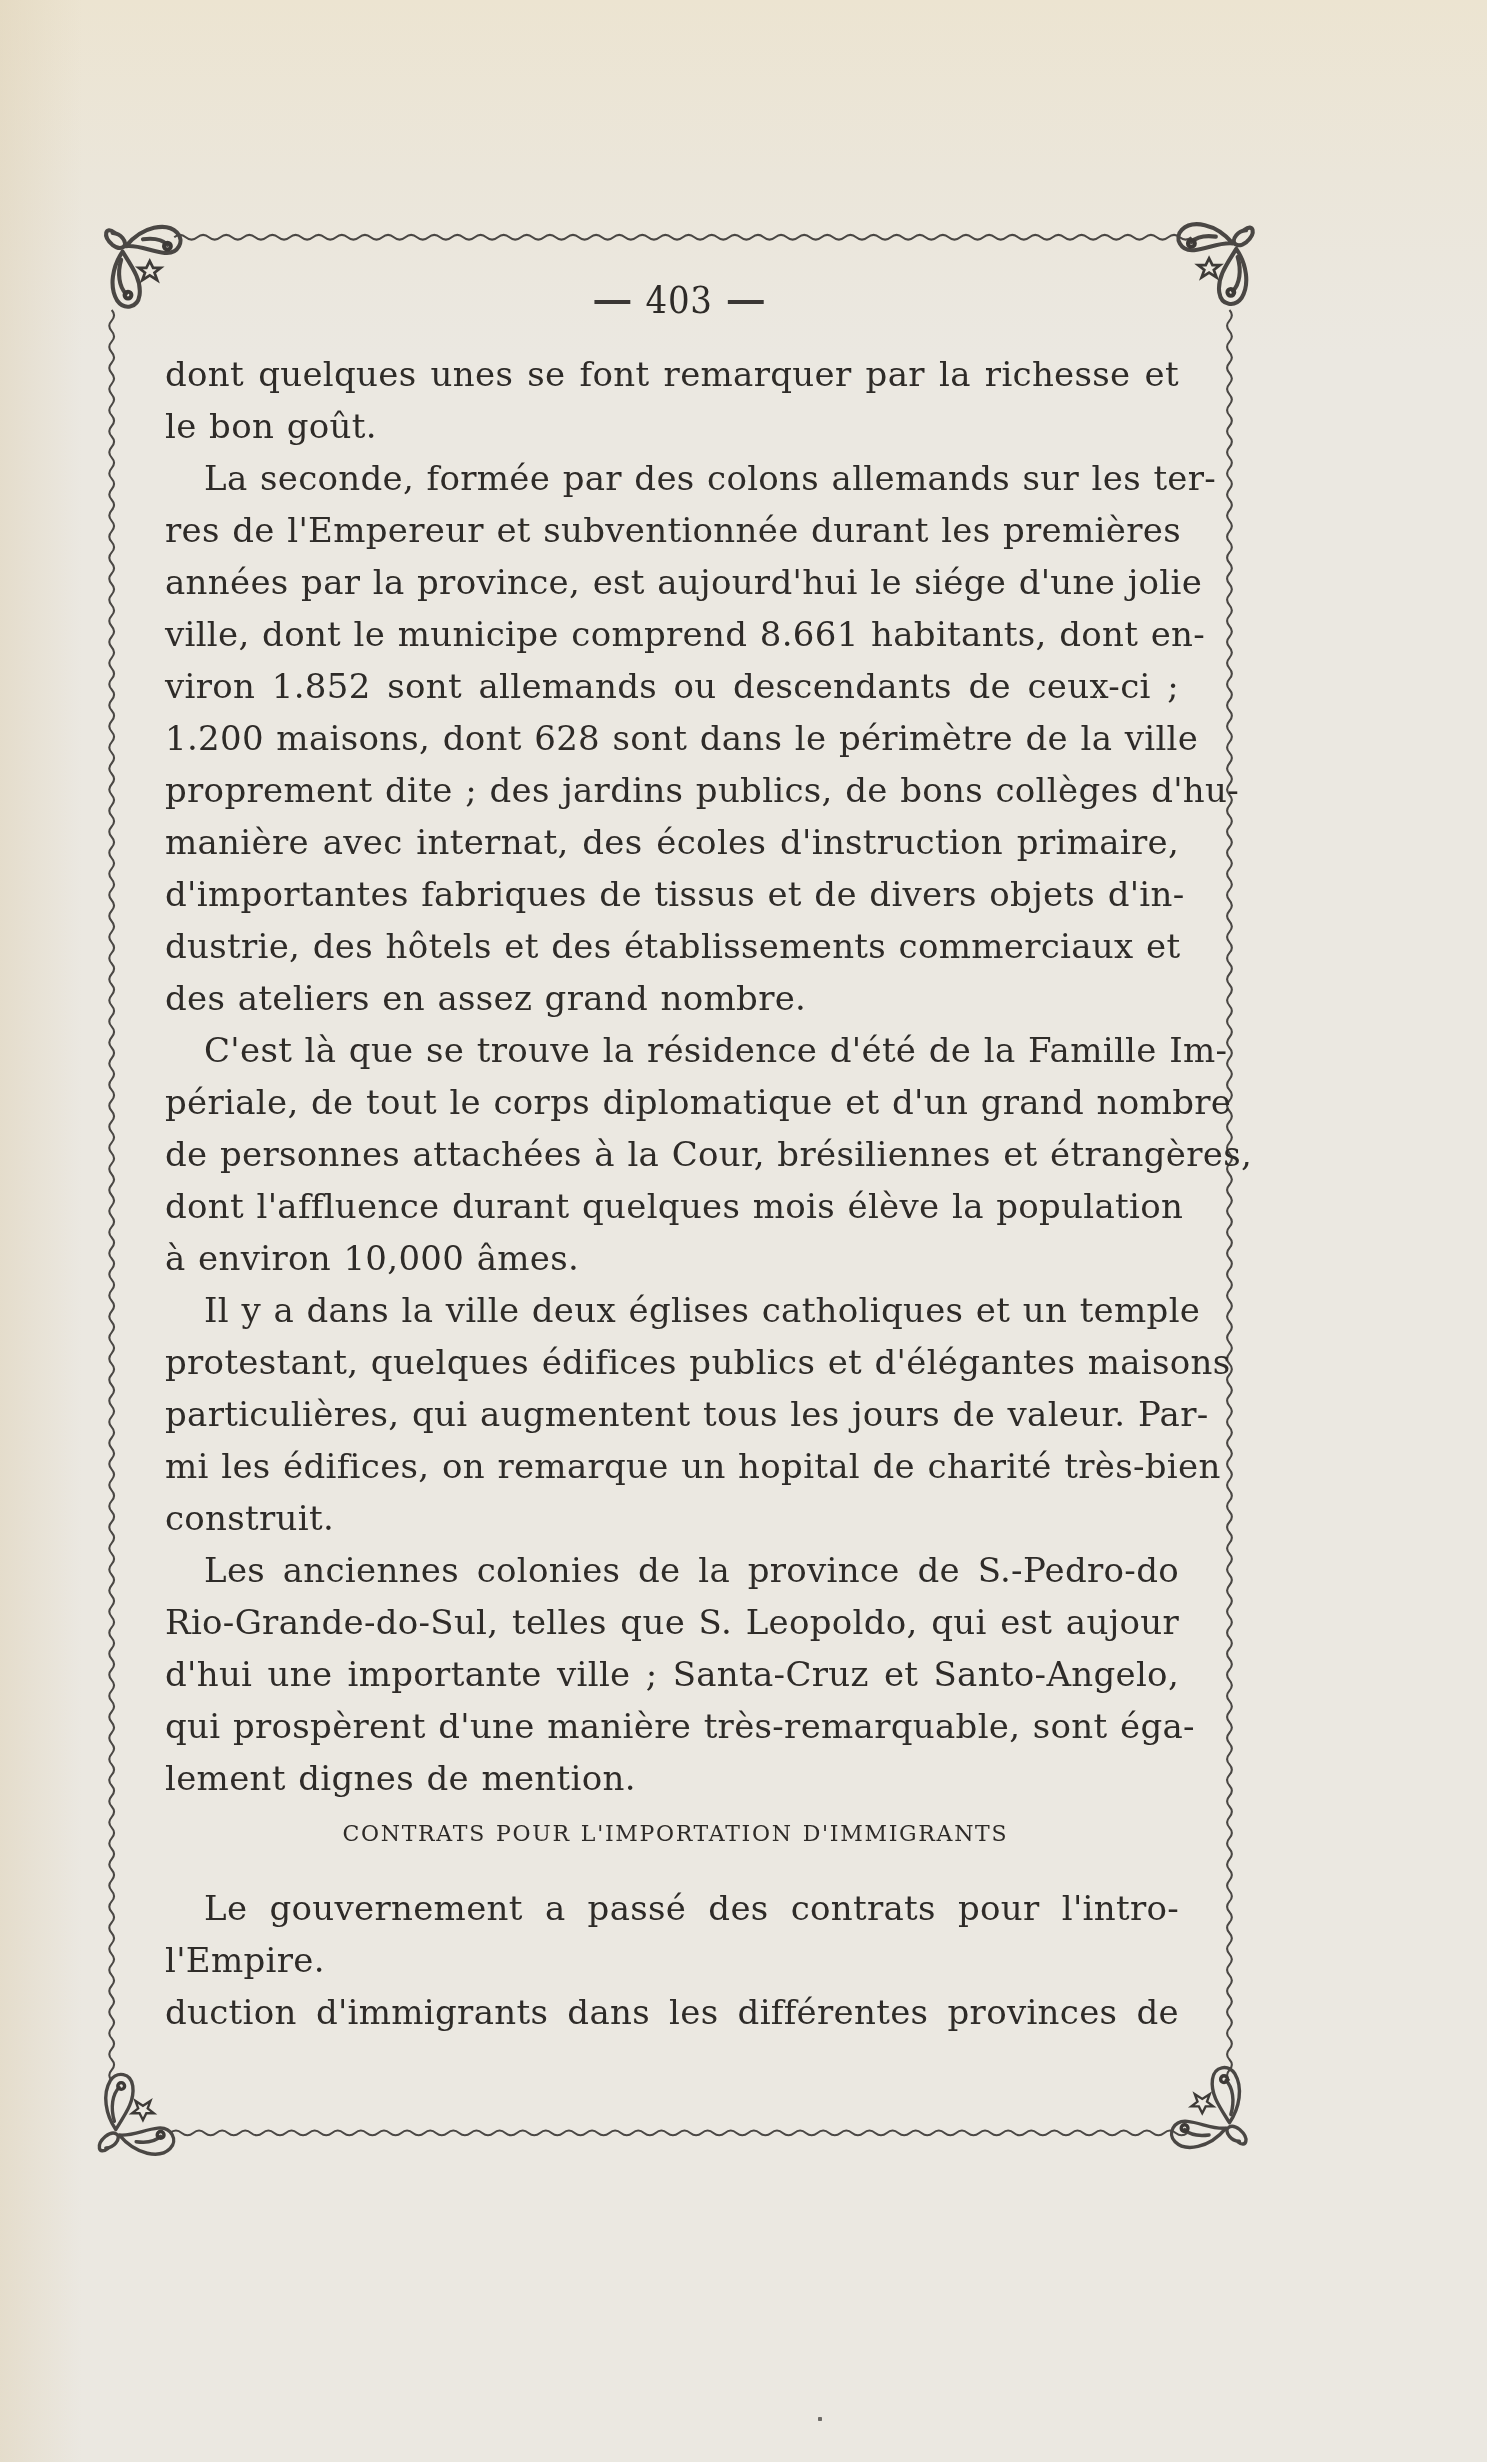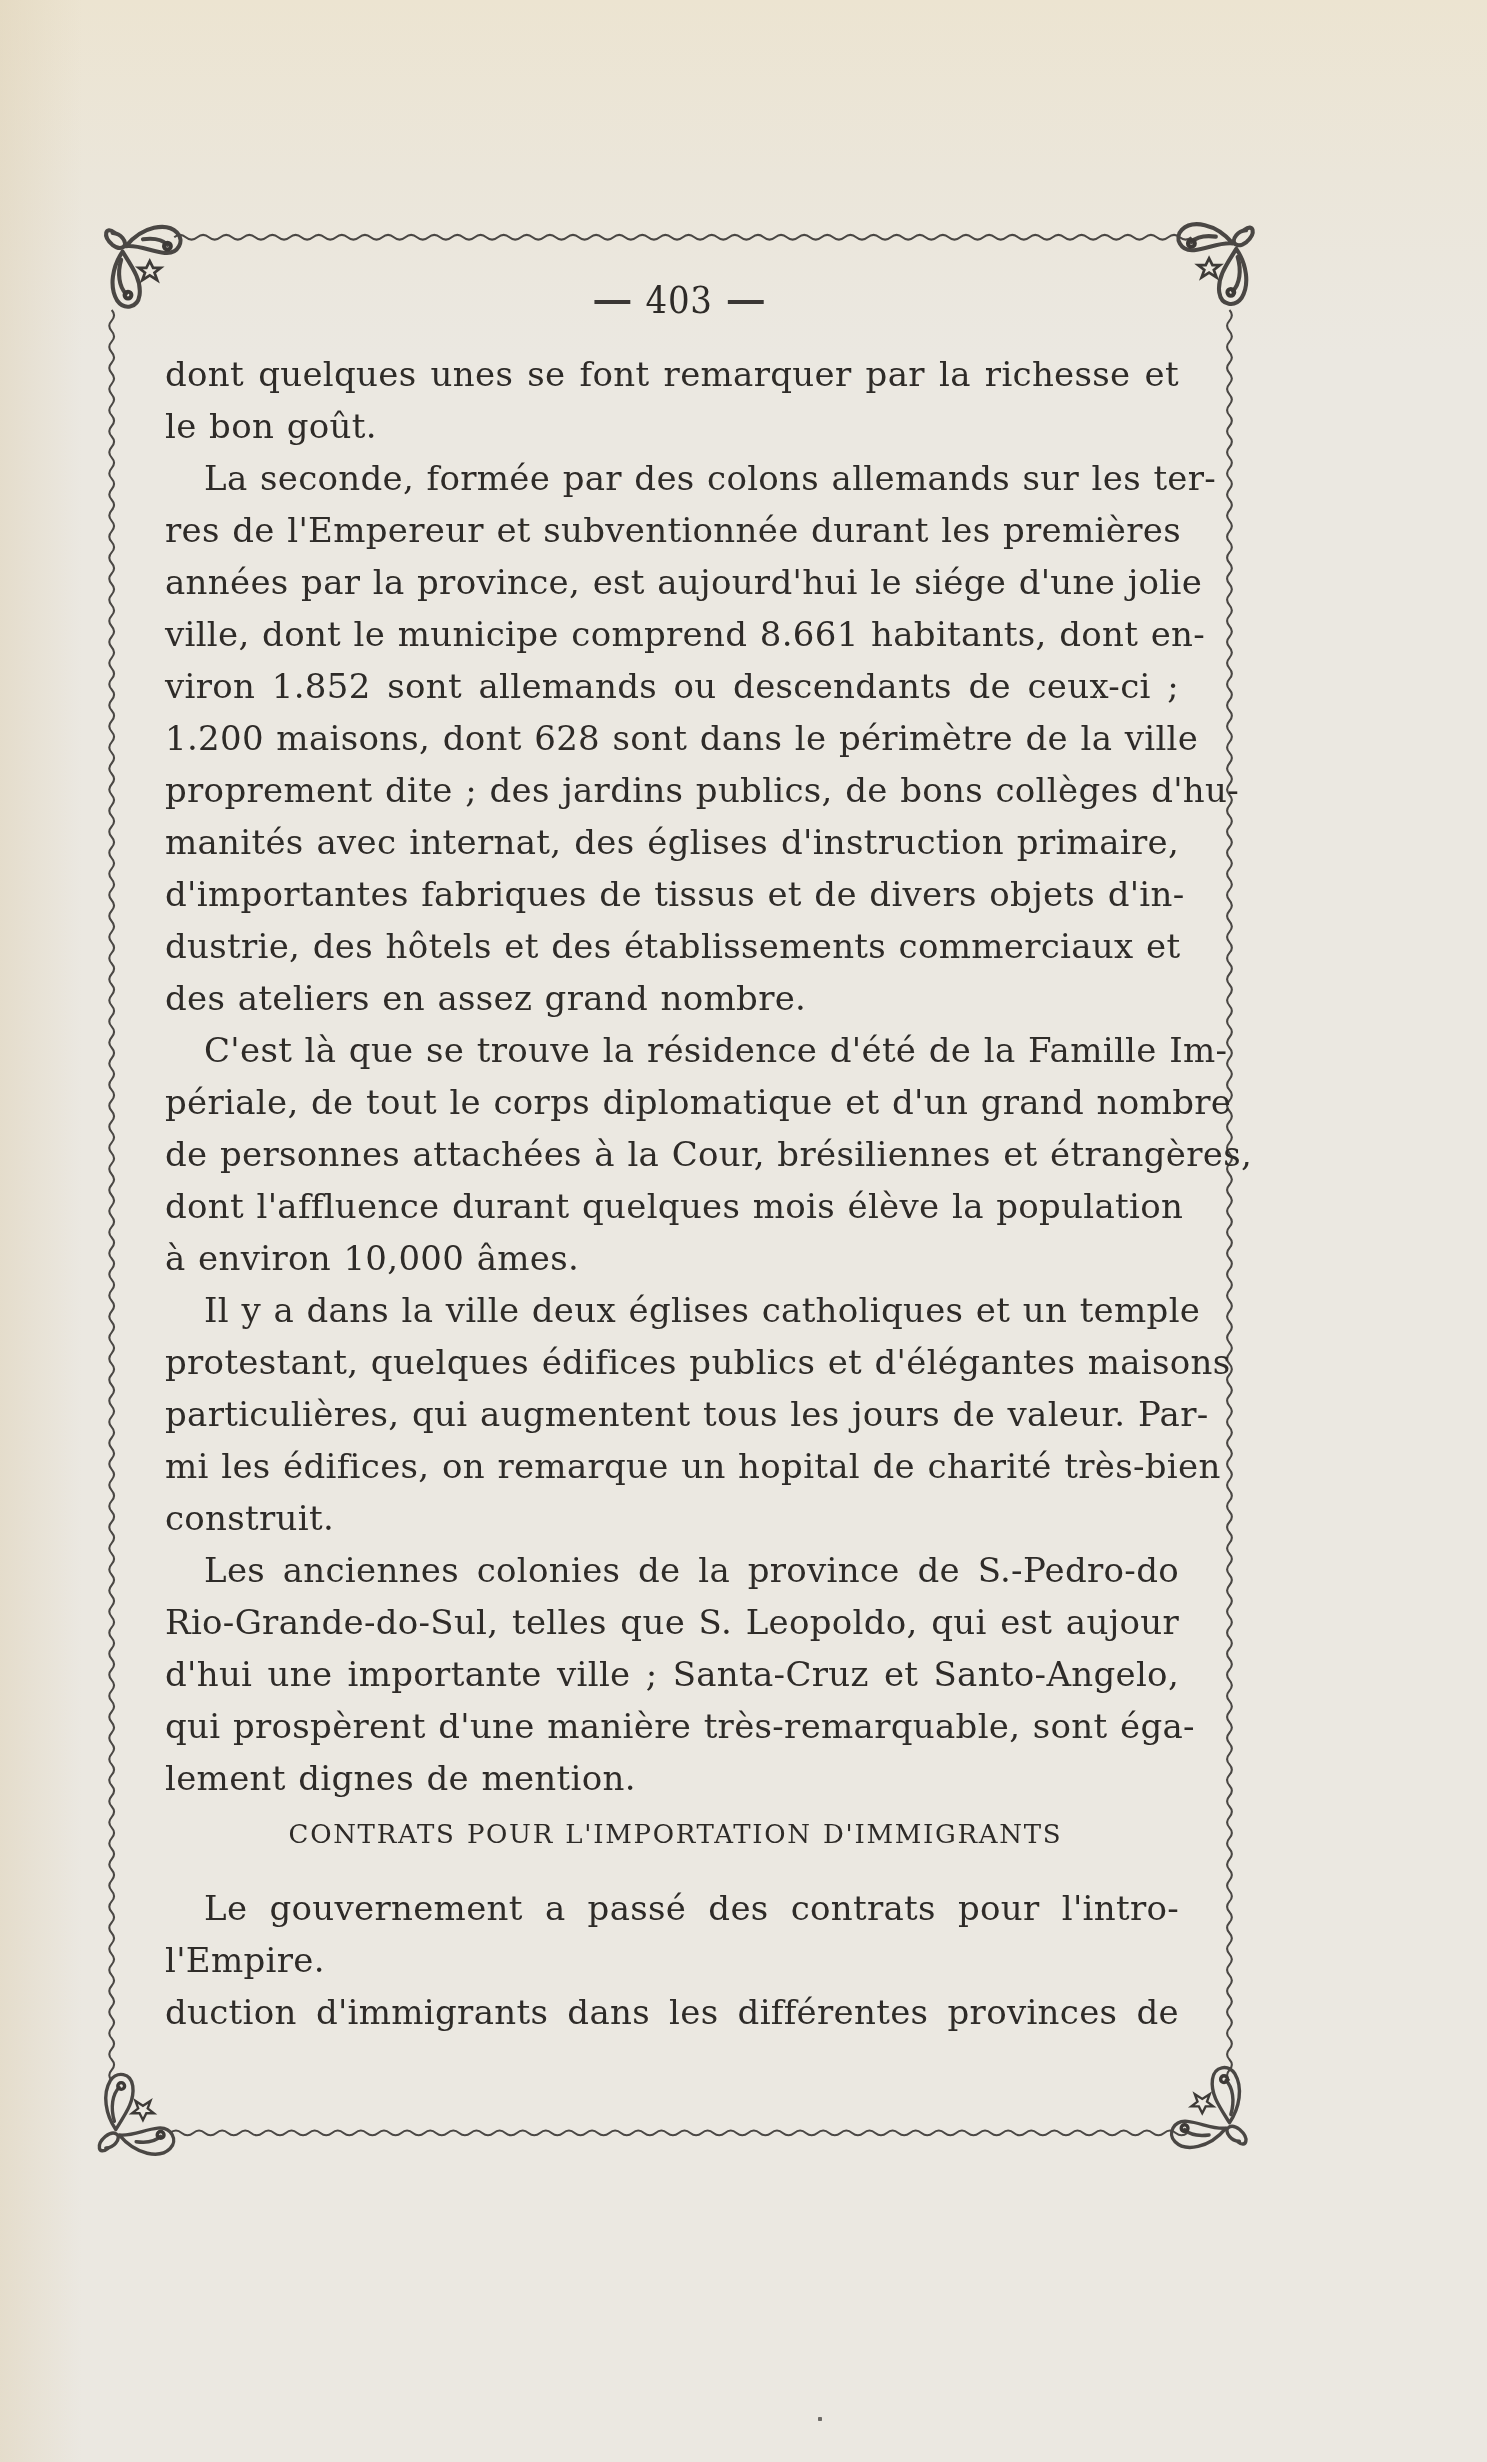--- a/index.html
+++ b/index.html
@@ -55,21 +55,21 @@
       text-align: justify;
       text-align-last: justify;
       white-space: nowrap;
       height: 52px;
     }
     .line.last { text-align-last: left; }
     .line.indent { padding-left: 39px; }
     .heading {
       display: block;
       text-align: center;
-      font-size: 26px;
+      font-size: 22px;
       letter-spacing: 1.7px;
       height: 52px;
       line-height: 52px;
       margin-top: 4.1px;
       margin-bottom: 22px;
       padding-left: 6.8px;
     }
     .stray-mark {
       position: absolute; left: 818px; top: 2417px; width: 4.1px; height: 4.1px;
       background: #6d6a66; border-radius: 0.7px;
@@ -159,21 +159,21 @@
       <span class="line last">le bon goût.</span>
     </div>
     <div>
       <span class="line indent">La seconde, formée par des colons allemands sur les ter-</span>
       <span class="line">res de l'Empereur et subventionnée durant les premières</span>
       <span class="line">années par la province, est aujourd'hui le siége d'une jolie</span>
       <span class="line">ville, dont le municipe comprend 8.661 habitants, dont en-</span>
       <span class="line">viron 1.852 sont allemands ou descendants de ceux-ci ;</span>
       <span class="line">1.200 maisons, dont 628 sont dans le périmètre de la ville</span>
       <span class="line">proprement dite ; des jardins publics, de bons collèges d'hu-</span>
-      <span class="line">manités avec internat, des églises d'instruction primaire,</span>
+      <span class="line">manière avec internat, des écoles d'instruction primaire,</span>
       <span class="line">d'importantes fabriques de tissus et de divers objets d'in-</span>
       <span class="line">dustrie, des hôtels et des établissements commerciaux et</span>
       <span class="line last">des ateliers en assez grand nombre.</span>
     </div>
     <div>
       <span class="line indent">C'est là que se trouve la résidence d'été de la Famille Im-</span>
       <span class="line">périale, de tout le corps diplomatique et d'un grand nombre</span>
       <span class="line">de personnes attachées à la Cour, brésiliennes et étrangères,</span>
       <span class="line">dont l'affluence durant quelques mois élève la population</span>
       <span class="line last">à environ 10,000 âmes.</span>

